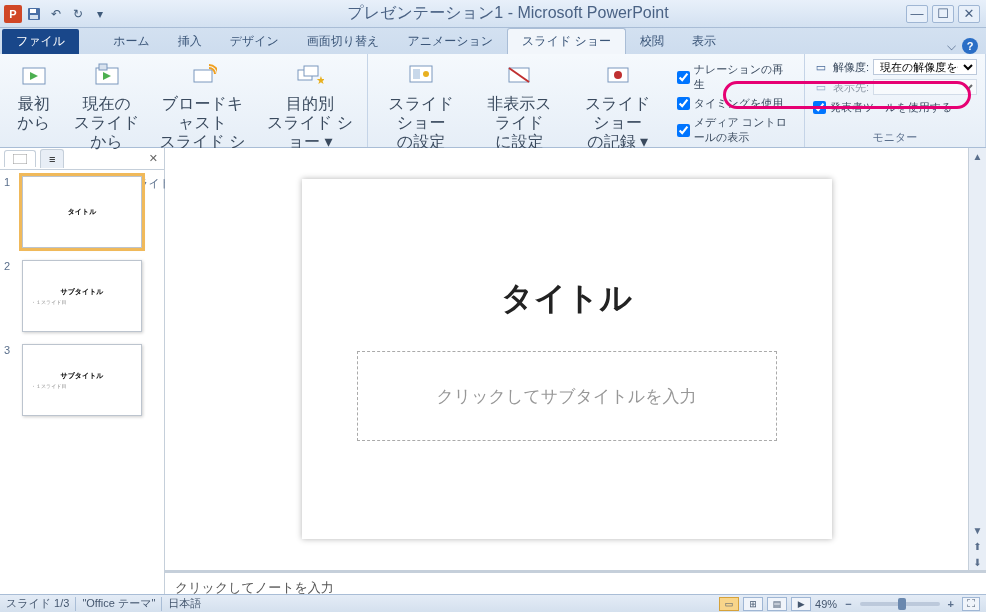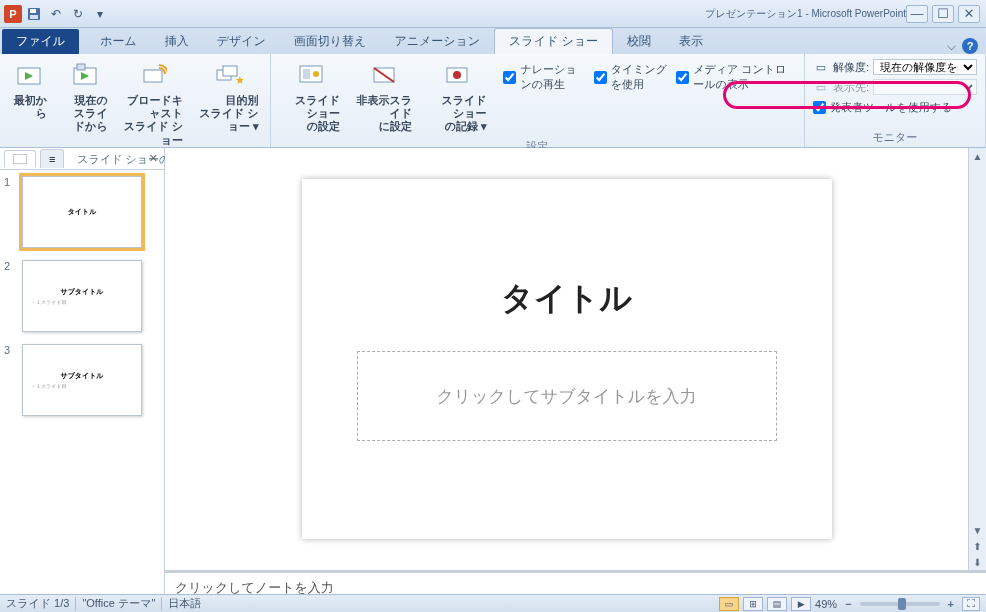--- a/index.html
+++ b/index.html
@@ -3,40 +3,40 @@
 <meta charset="utf-8">
 <style>
 * { margin:0; padding:0; box-sizing:border-box; font-family:"Meiryo UI","Yu Gothic UI",sans-serif; }
 body { width:986px; height:612px; background:#d4e0ee; overflow:hidden; font-size:12px; }
 
 
 .titlebar { height:28px; background:linear-gradient(#e8f0fa,#d3e1f1); display:flex; align-items:center; border-bottom:1px solid #a9bdd6; }
 .tb-left { display:flex; align-items:center; gap:2px; padding-left:4px; }
 .app-icon { width:18px; height:18px; background:#d04727; border-radius:2px; color:#fff; font-weight:bold; font-size:11px; display:flex; align-items:center; justify-content:center; }
 .qat-btn { width:20px; height:20px; display:flex; align-items:center; justify-content:center; color:#3f5a7a; cursor:pointer; }
-.tb-title { flex:1; text-align:right; color:#4a6284; font-size:10px; }
+.tb-title { flex:1; text-align:center; color:#4a6284; font-size:16px; }
 .tb-ctrl { display:flex; gap:4px; padding-right:6px; }
 .tb-ctrl-btn { width:22px; height:18px; display:flex; align-items:center; justify-content:center; border:1px solid #9fb6d4; border-radius:2px; background:#e8f0fa; color:#4a6284; cursor:pointer; font-size:13px; }
 
 
 .tabstrip { height:26px; display:flex; align-items:flex-end; padding-left:2px; background:linear-gradient(#d3e1f1,#cddcee); }
-.file-tab { background:#19478a; color:#fff; padding:4px 14px; border-radius:2px 2px 0 0; margin-right:7px; cursor:pointer; font-size:12px; }
+.file-tab { background:#19478a; color:#fff; padding:4px 14px; border-radius:2px 2px 0 0; margin-right:20px; cursor:pointer; font-size:12px; }
 .tab { padding:4px 14px; color:#3a5578; cursor:pointer; font-size:12px; }
 .tab.active { background:#f2f6fb; border:1px solid #a9bdd6; border-bottom:none; border-radius:3px 3px 0 0; }
 .tab-right { margin-left:auto; display:flex; align-items:center; padding-right:8px; gap:6px; }
 .help-icon { width:16px; height:16px; border-radius:50%; background:#2a6ec6; color:#fff; display:flex; align-items:center; justify-content:center; font-size:11px; font-weight:bold; }
 
 
 .ribbon { height:94px; background:linear-gradient(#f5f9fd,#e6eef7); border-bottom:1px solid #a9bdd6; display:flex; }
 .rgroup { border-right:1px solid #c5d4e7; display:flex; flex-direction:column; padding:2px 4px 0; }
 .rgroup-body { flex:1; display:flex; align-items:flex-start; gap:2px; }
 .rgroup-label { text-align:center; font-size:11px; color:#5a6f8c; padding:1px 0 2px; }
 .rbtn-big { display:flex; flex-direction:column; align-items:center; padding:3px 6px; cursor:pointer; border:1px solid transparent; border-radius:3px; min-width:50px; }
 .rbtn-icon { width:32px; height:32px; display:flex; align-items:center; justify-content:center; font-size:22px; margin-bottom:2px; }
-.rbtn-label { font-size:11px; color:#3a4a5e; text-align:right; line-height:1.2; white-space:pre-line;font-weight:bold; }
+.rbtn-label { font-size:16px; color:#3a4a5e; text-align:center; line-height:1.2; white-space:pre-line; }
 .rcheck-row { display:flex; align-items:center; gap:4px; padding:2px 4px; font-size:11px; color:#3a4a5e; }
 .rcheck-row input { width:13px; height:13px; }
 .monitor-row { display:flex; align-items:center; gap:4px; padding:1px 4px; font-size:11px; color:#3a4a5e; }
 .monitor-icon { width:16px; height:14px; display:inline-flex; align-items:center; justify-content:center; color:#4a6a9a; }
 .monitor-select { border:1px solid #bcc9db; background:#fff; font-size:11px; padding:0 2px; height:16px; min-width:100px; }
 .highlight-oval { position:absolute; border:3px solid #e60073; border-radius:16px; pointer-events:none; }
 
 
 .workspace { display:flex; height:calc(612px - 28px - 26px - 94px - 18px); background:#fff; }
 
@@ -193,21 +193,21 @@
       <div class="rbtn-big">
         <div class="rbtn-icon">
           <svg width="28" height="28">
               <rect x="4" y="6" width="20" height="14" fill="#fff" stroke="#7a97bd"></rect>
               <circle cx="14" cy="13" r="4" fill="#c03030"></circle>
             </svg>
         </div>
         <div class="rbtn-label">スライド ショー
 の記録 ▾</div>
       </div>
-      <div style="display:flex;flex-direction:row;padding:4px 4px 0">
+      <div style="display:flex;flex-direction:column;padding:4px 4px 0">
         <label class="rcheck-row">
             <input type="checkbox" checked="" style="">
             <span>ナレーションの再生</span>
           </label>
         <label class="rcheck-row">
             <input type="checkbox" checked="" style="">
             <span>タイミングを使用</span>
           </label>
         <label class="rcheck-row">
             <input type="checkbox" checked="" style="">

